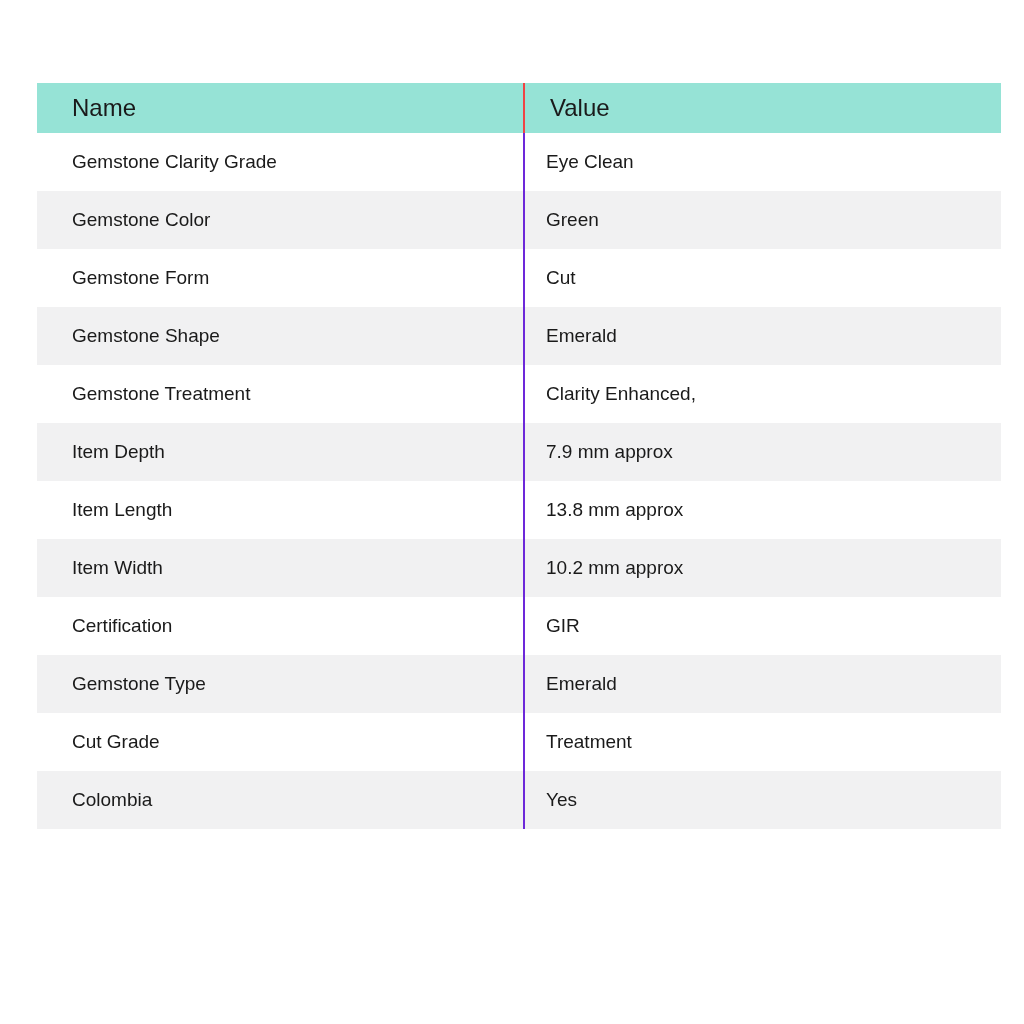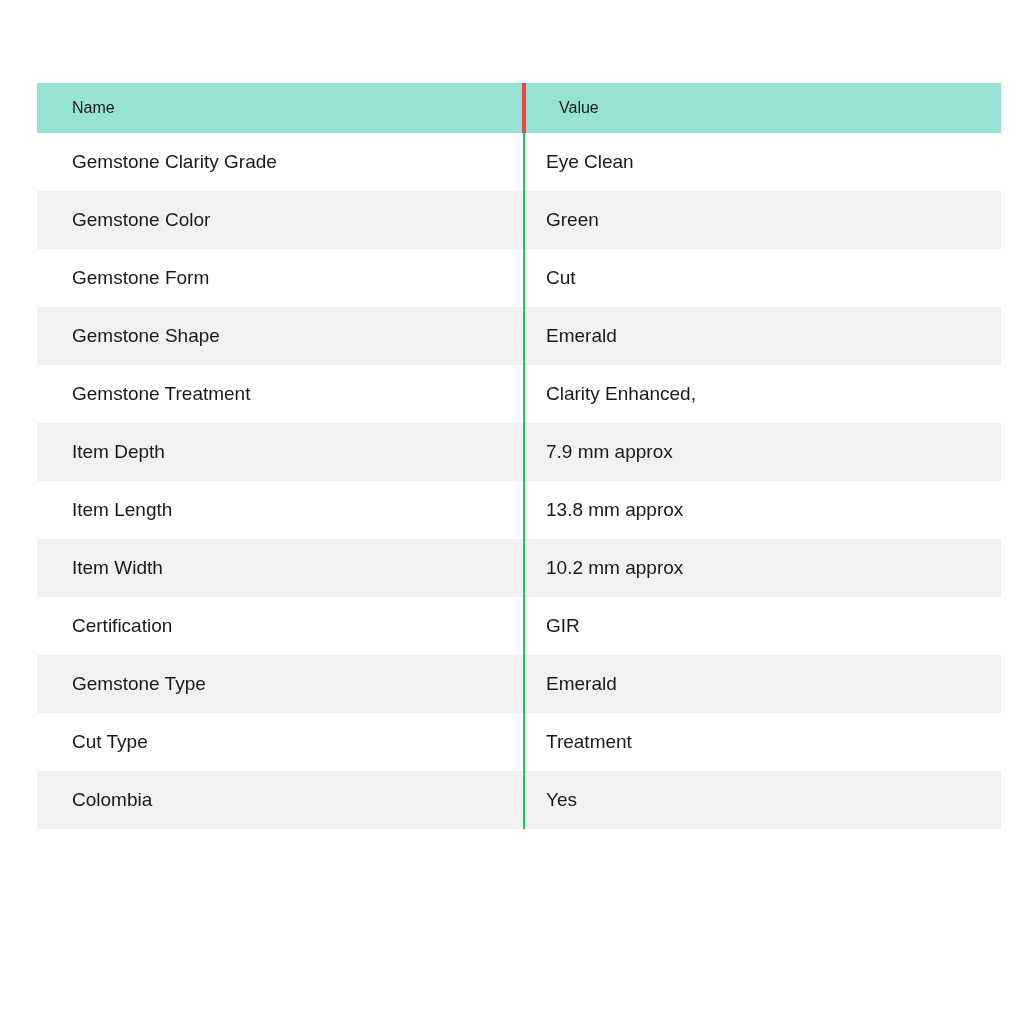--- a/index.html
+++ b/index.html
@@ -27,36 +27,36 @@
     table.specs th, table.specs td {
       text-align: left;
       vertical-align: middle;
       font-weight: 400;
       white-space: nowrap;
       overflow: hidden;
     }
     table.specs thead th {
       background: #96e3d6;
       height: 50px;
-      font-size: 16px;
+      font-size: 24px;
       font-weight: 500;
       padding: 0 0 0 35px;
     }
     table.specs thead th.value-col {
-      border-left: 4px solid #ef4444;
-      padding-left: 33px;
+      border-left: 2px solid #ef4444;
+      padding-left: 25px;
     }
     table.specs tbody td {
       height: 58px;
       font-size: 19px;
       padding: 0 0 0 35px;
       background: #ffffff;
     }
     table.specs tbody td.value-col {
-      border-left: 2px solid #22c55e;
+      border-left: 2px solid #6d28d9;
       padding-left: 21px;
     }
     table.specs tbody tr:nth-child(even) td {
       background: #f1f1f2;
     }
   </style>
 </head>
 <body>
 
 <div class="table-wrap">
@@ -106,21 +106,21 @@
         </tr>
         <tr>
           <td class="name-col">Certification</td>
           <td class="value-col">GIR</td>
         </tr>
         <tr>
           <td class="name-col">Gemstone Type</td>
           <td class="value-col">Emerald</td>
         </tr>
         <tr>
-          <td class="name-col">Cut Type</td>
+          <td class="name-col">Cut Grade</td>
           <td class="value-col">Treatment</td>
         </tr>
         <tr>
           <td class="name-col">Colombia</td>
           <td class="value-col">Yes</td>
         </tr>
       </tbody>
   </table>
 </div>
 

